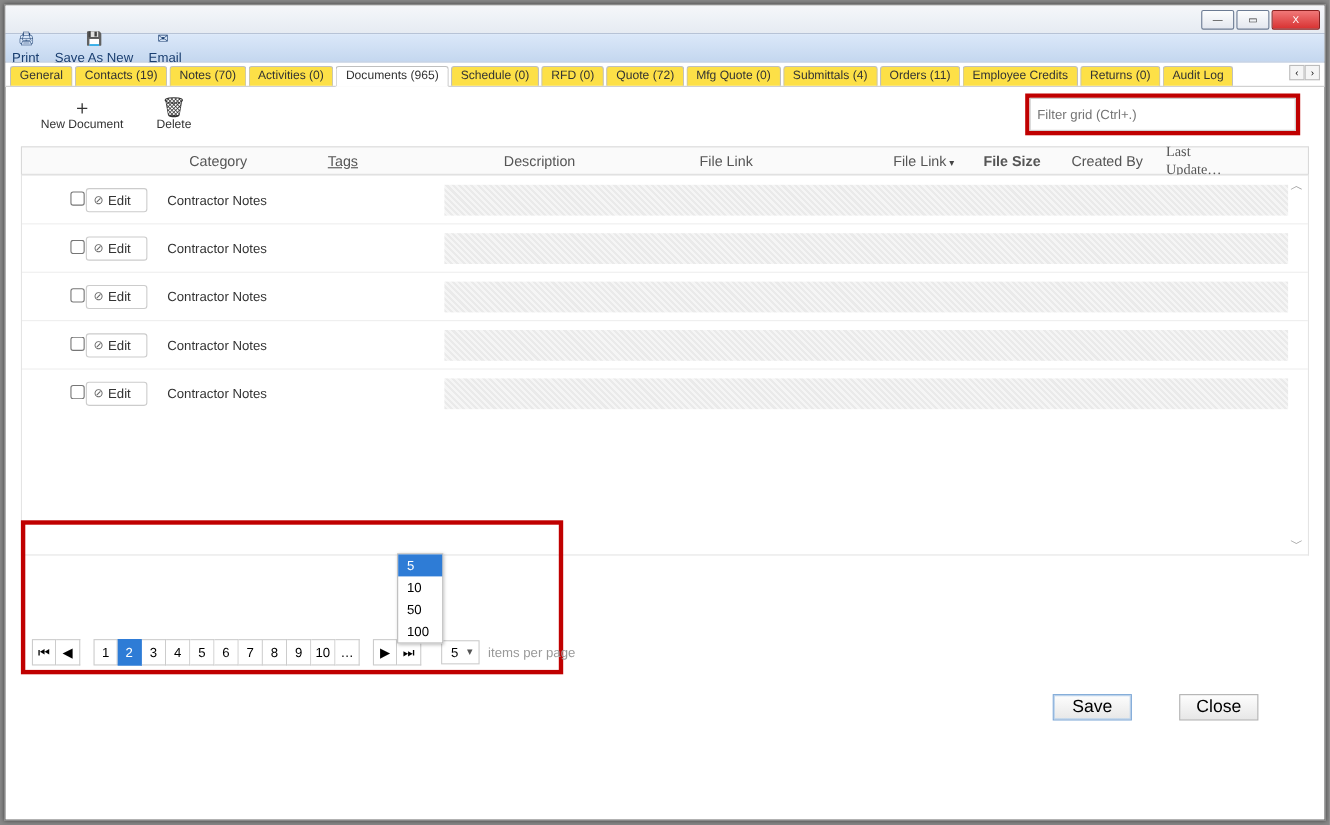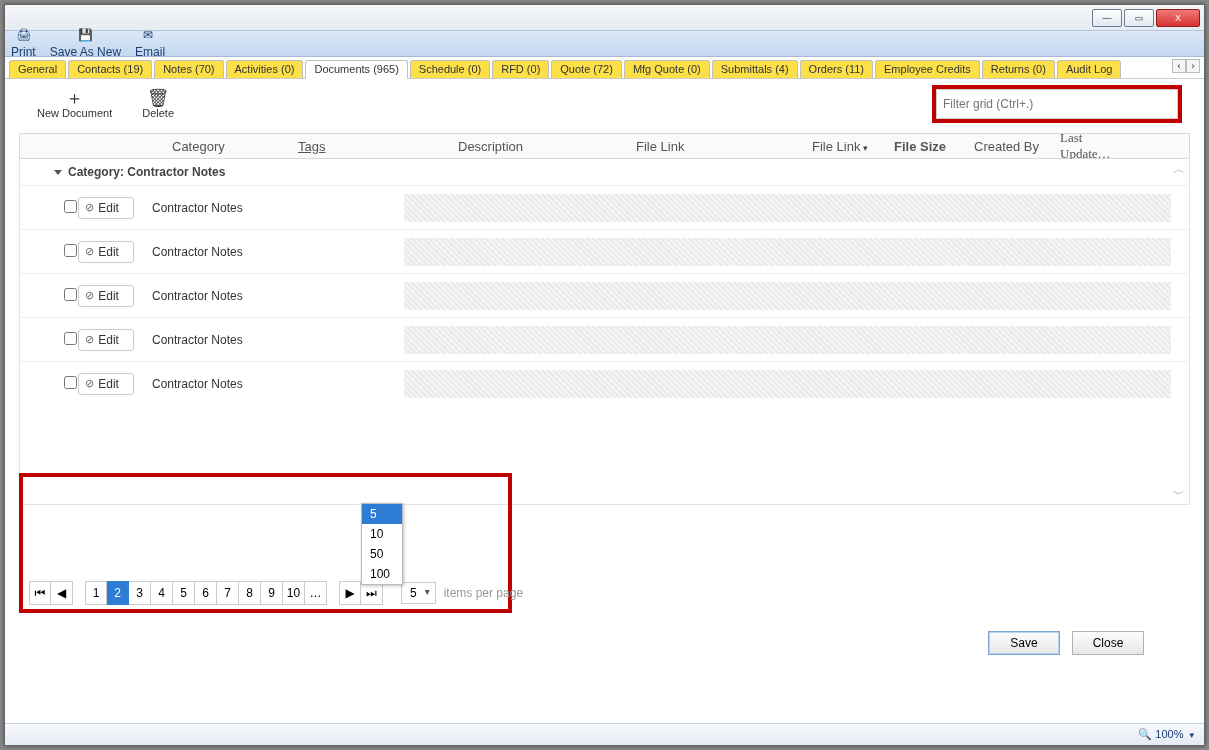--- a/index.html
+++ b/index.html
@@ -53,21 +53,21 @@
 .pbtn + .pbtn { border-left:none;}
 .pbtn.num { width:22px;}
 .pbtn.active { background:#2e7cd6; color:#fff; border-color:#2e7cd6;}
 .pager-gap { width:12px;}
 .page-size { margin-left:18px; display:flex; align-items:center;}
 .page-size .sel{ border:1px solid #ccc; padding:3px 18px 3px 8px; position:relative; background:#fff; cursor:pointer;}
 .page-size .sel::after{content:"▾"; position:absolute; right:5px; top:3px; font-size:10px; color:#555;}
 .page-size .lbl{ margin-left:8px; color:#999;}
 
 .form-buttons { position:absolute; top:552px; right:60px; display:flex; gap:12px;}
-.form-buttons button { width:72px; height:24px; border:1px solid #b0b0b0; background:linear-gradient(#fdfdfd,#e7e7e7); font-size:12px; cursor:pointer;}
+.form-buttons button { width:72px; height:24px; border:1px solid #b0b0b0; background:linear-gradient(#fdfdfd,#e7e7e7); font-size:16px; cursor:pointer;margin-left:31px;}
 .form-buttons button.primary{ border-color:#7aa6d6; box-shadow:0 0 0 1px #bcd3ec inset;}
 
 .statusbar { position:absolute; bottom:0; left:0; right:0; height:22px; background:linear-gradient(#f7f9fc,#e6ecf4); border-top:1px solid #c9d4e4; display:flex; justify-content:flex-end; align-items:center; padding-right:10px; font-size:11px; color:#1a3e70;}
 .statusbar .zoom::before{content:"🔍"; margin-right:3px;}
 .statusbar .dd{ margin-left:6px; font-size:9px;}
 
 
 .sort::after{ content:" ▾"; font-size:9px; color:#444;}
 .underline-first::first-letter{ text-decoration:underline;}
 </style>
@@ -143,24 +143,20 @@
       <div class="gh c4">Description</div>
       <div class="gh c5">File Link</div>
       <div class="gh c6 sort">File Link</div>
       <div class="gh c7">File Size</div>
       <div class="gh c8">Created By</div>
       <div class="gh c9">Last Update…</div>
     </div>
 
     <div class="grid-body" style="height:346px;">
       <div class="scroll-up">︿</div>
-      <div class="group-row sub-group">
-        <span class="caret"></span>
-        <span>Category: Contractor Notes</span>
-      </div>
       <div id="rows-host">
           <div class="row">
             <div class="cb"><input type="checkbox" style=""></div>
             <div style="width:56px;">
               <div class="edit-btn">Edit</div>
             </div>
             <div class="cat">Contractor Notes</div>
             <div class="desc-rest"></div>
           </div>
           <div class="row">
@@ -234,18 +230,14 @@
       </div>
     </div>
 
     <div class="form-buttons">
       <button class="primary">Save</button>
       <button>Close</button>
     </div>
 
   </div>
 
-  <div class="statusbar">
-    <span class="zoom">100%</span>
-    <span class="dd">▾</span>
-  </div>
 
 </div>
 
 </body></html>

